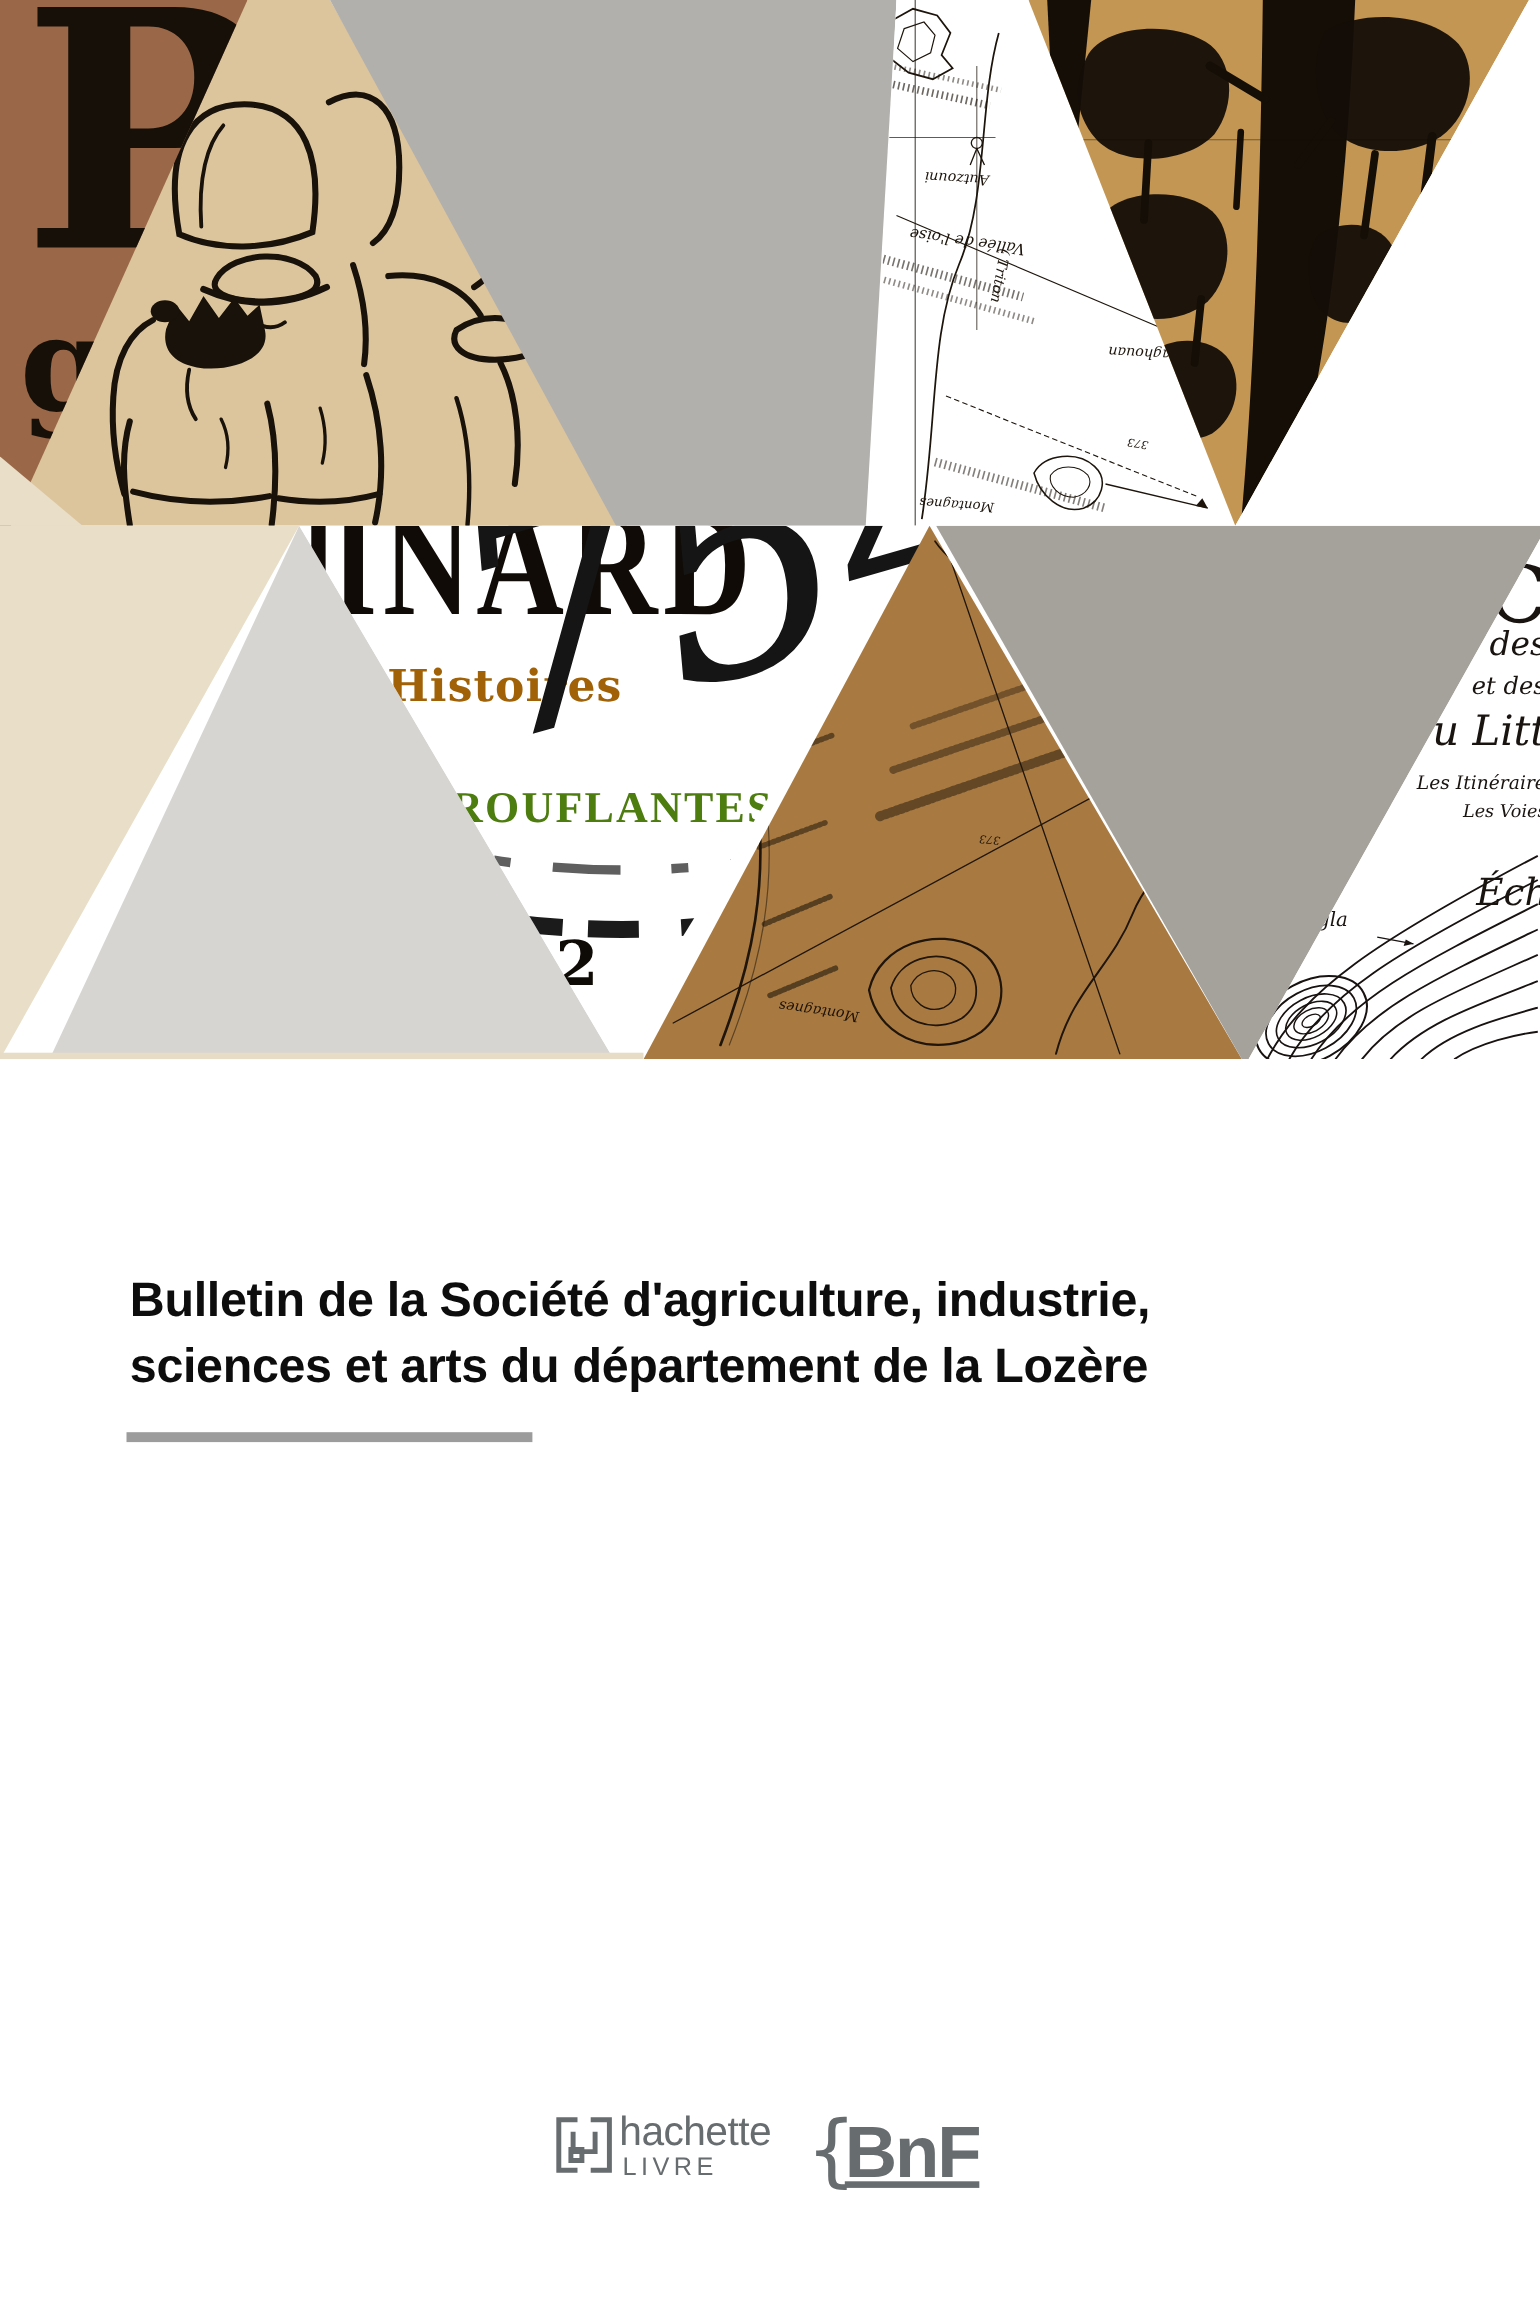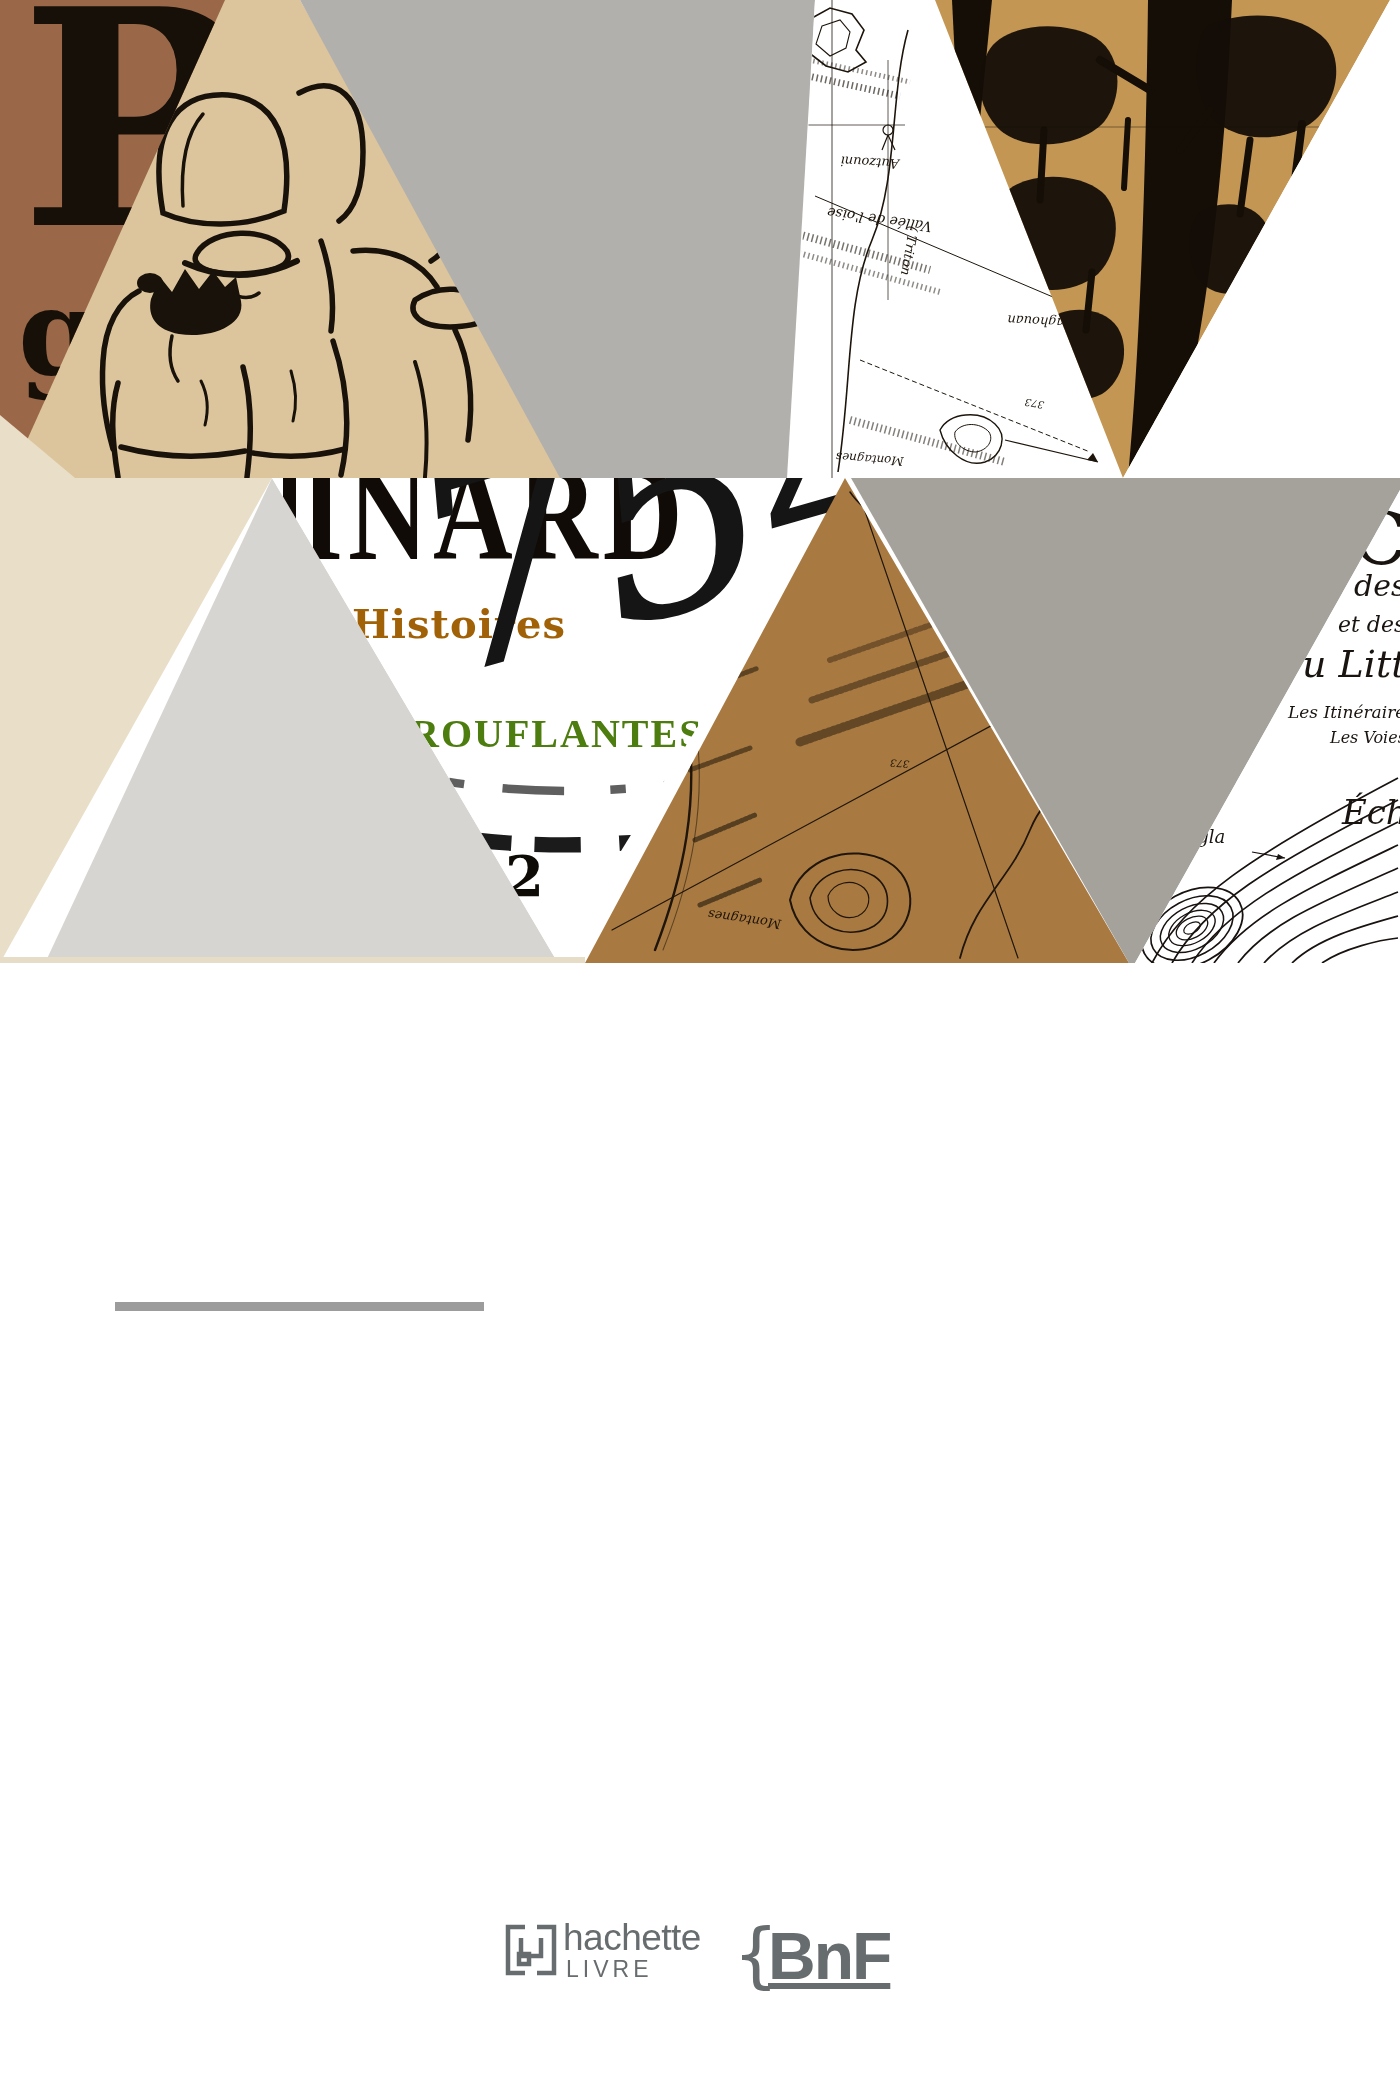--- a/index.html
+++ b/index.html
@@ -251,20 +251,24 @@
       <div class="atlas-text" style="left:1302px;top:642px;font-size:38px;">u Littora</div>
       <div class="atlas-text" style="left:1288px;top:702px;font-size:17px;">Les Itinéraires mo</div>
       <div class="atlas-text" style="left:1330px;top:728px;font-size:16px;">Les Voies</div>
       <div class="atlas-text" style="left:1342px;top:792px;font-size:34px;">Éche</div>
       <div class="atlas-text" style="left:1178px;top:826px;font-size:18px;">ergla</div>
     </div>
 
     <div class="bottom-strip"></div>
   </div>
 
+  <div class="title-block">
+    <div>Bulletin de la Société d'agriculture, industrie,</div>
+    <div>sciences et arts du département de la Lozère</div>
+  </div>
 
   <div class="title-rule"></div>
 
 
   <div class="footer">
     <svg class="hachette-mark" viewBox="0 0 52 52">
       <g fill="none" stroke="#676c6f" stroke-width="4.5">
         <path d="M20,3 H3 V49 H20"></path>
         <path d="M32,3 H49 V49 H32"></path>
         <path d="M16,14 V32 H36 V14"></path>

